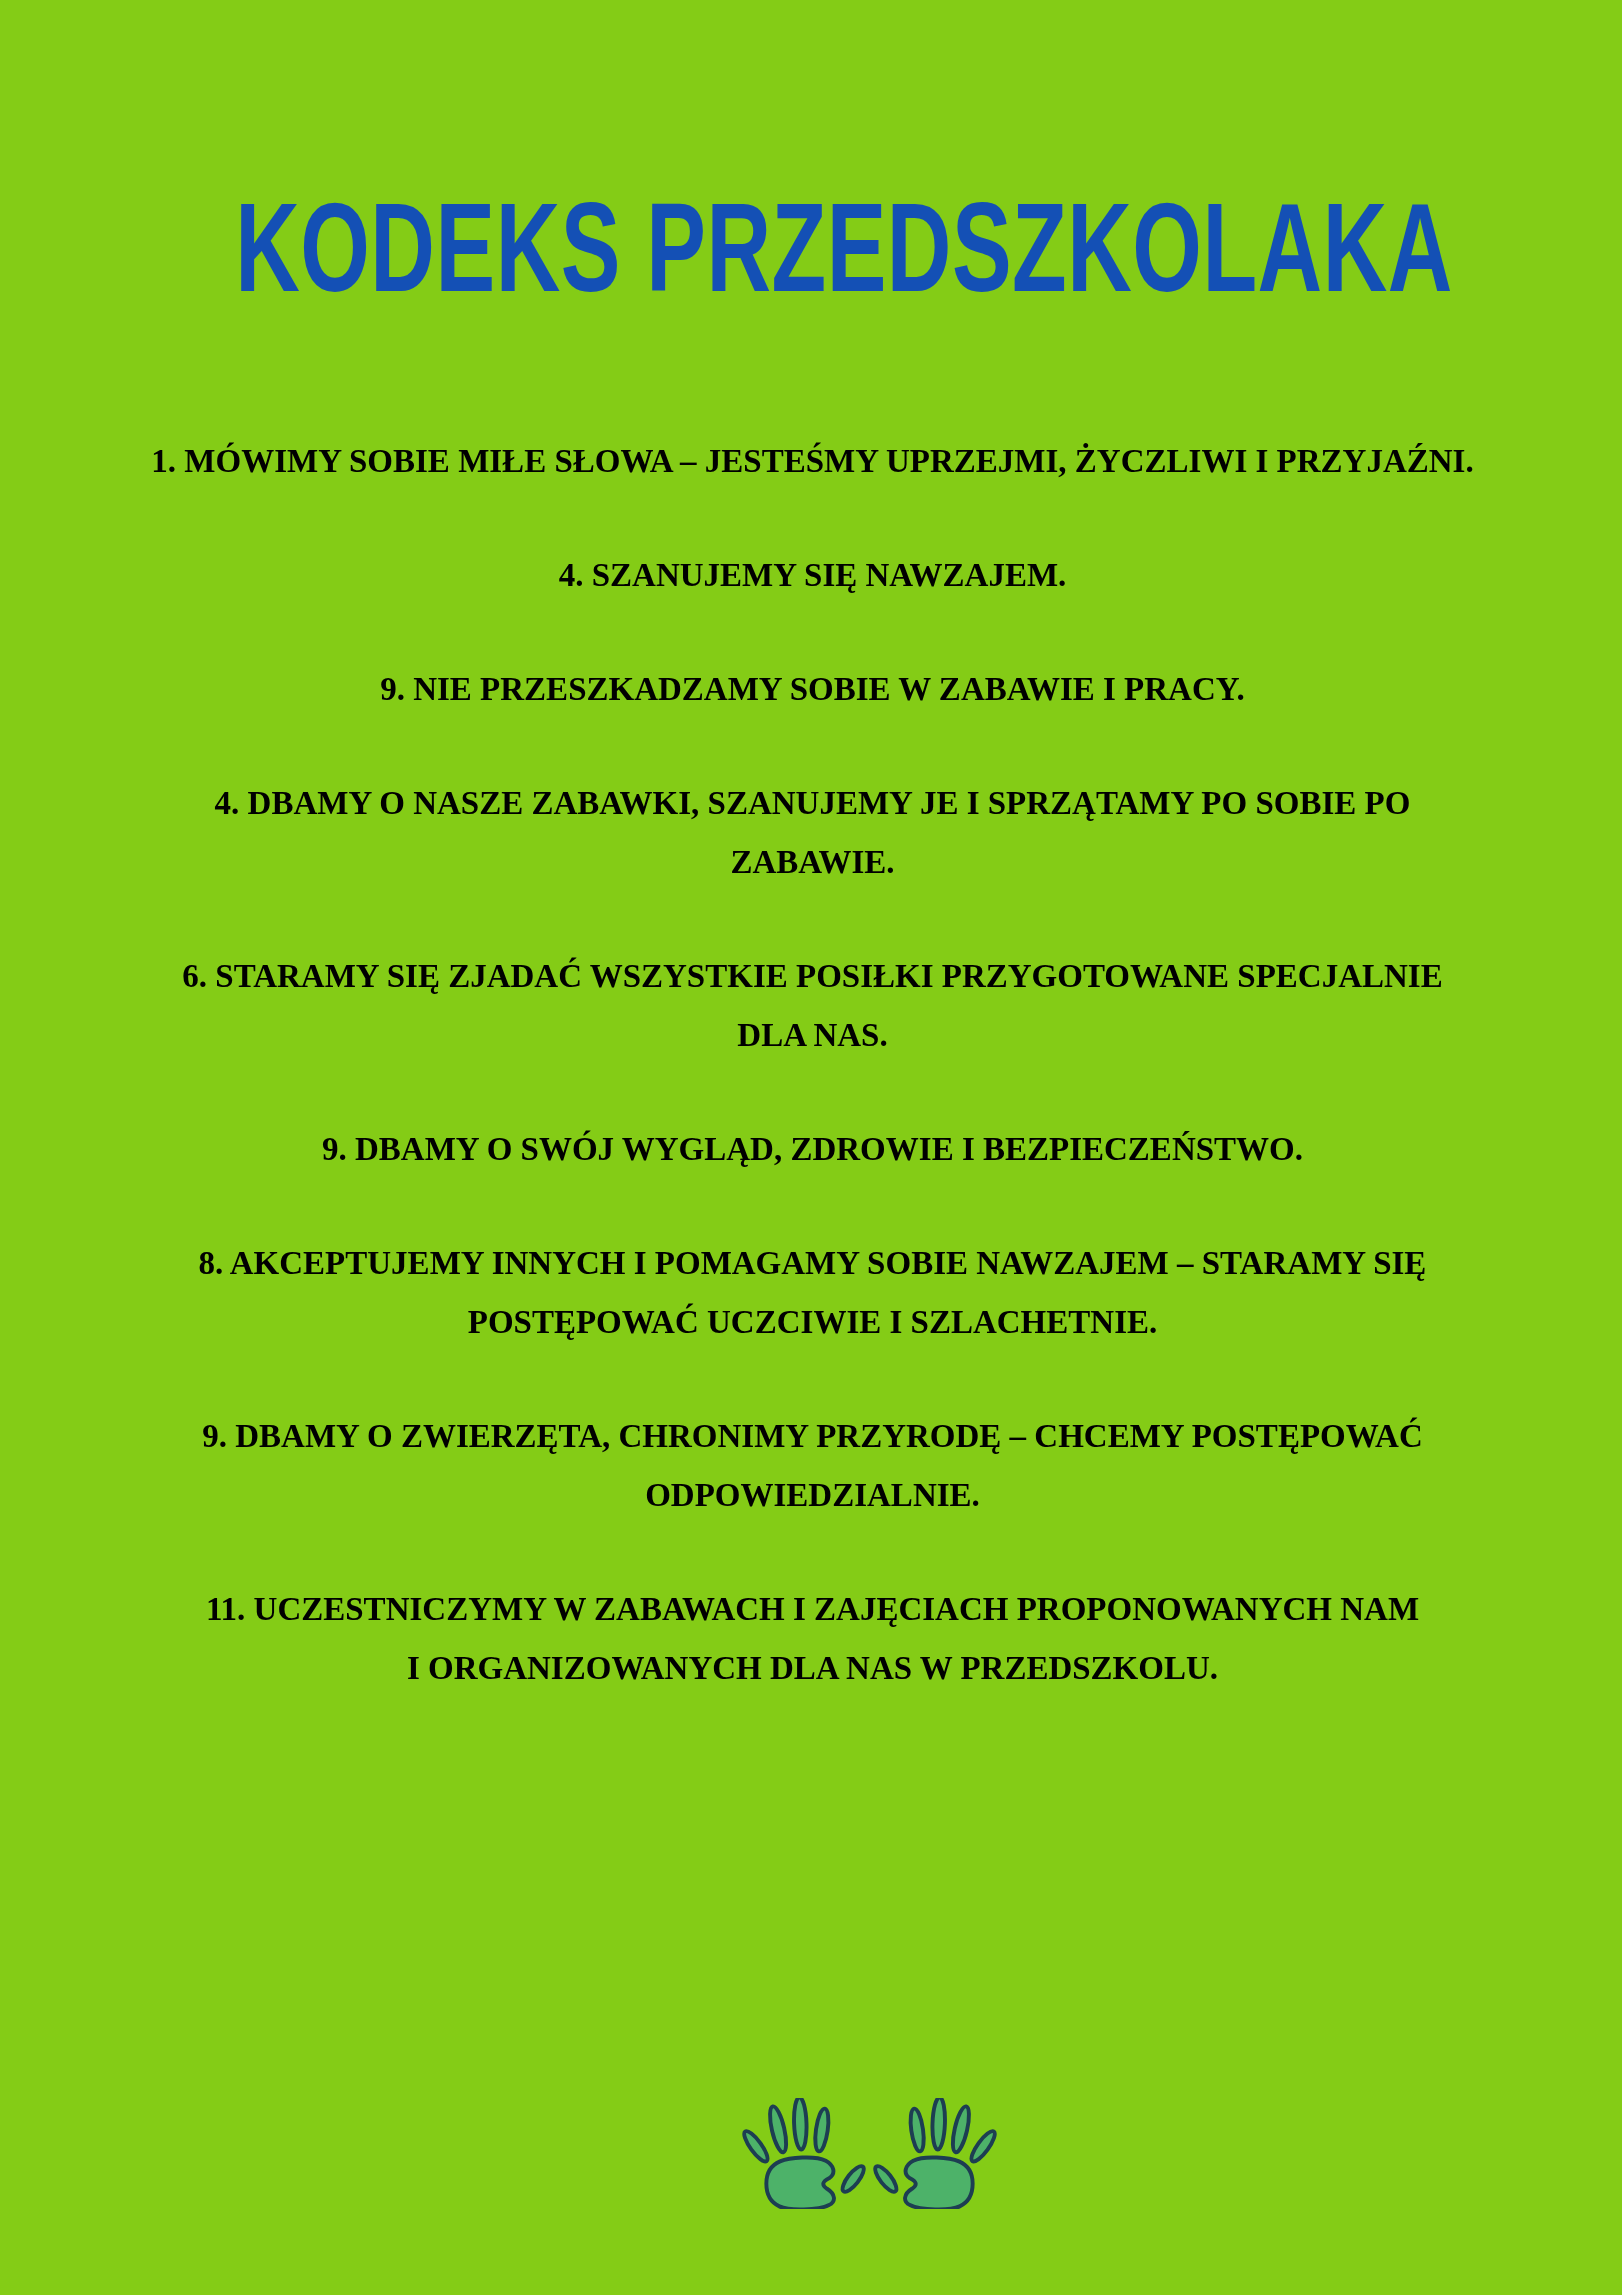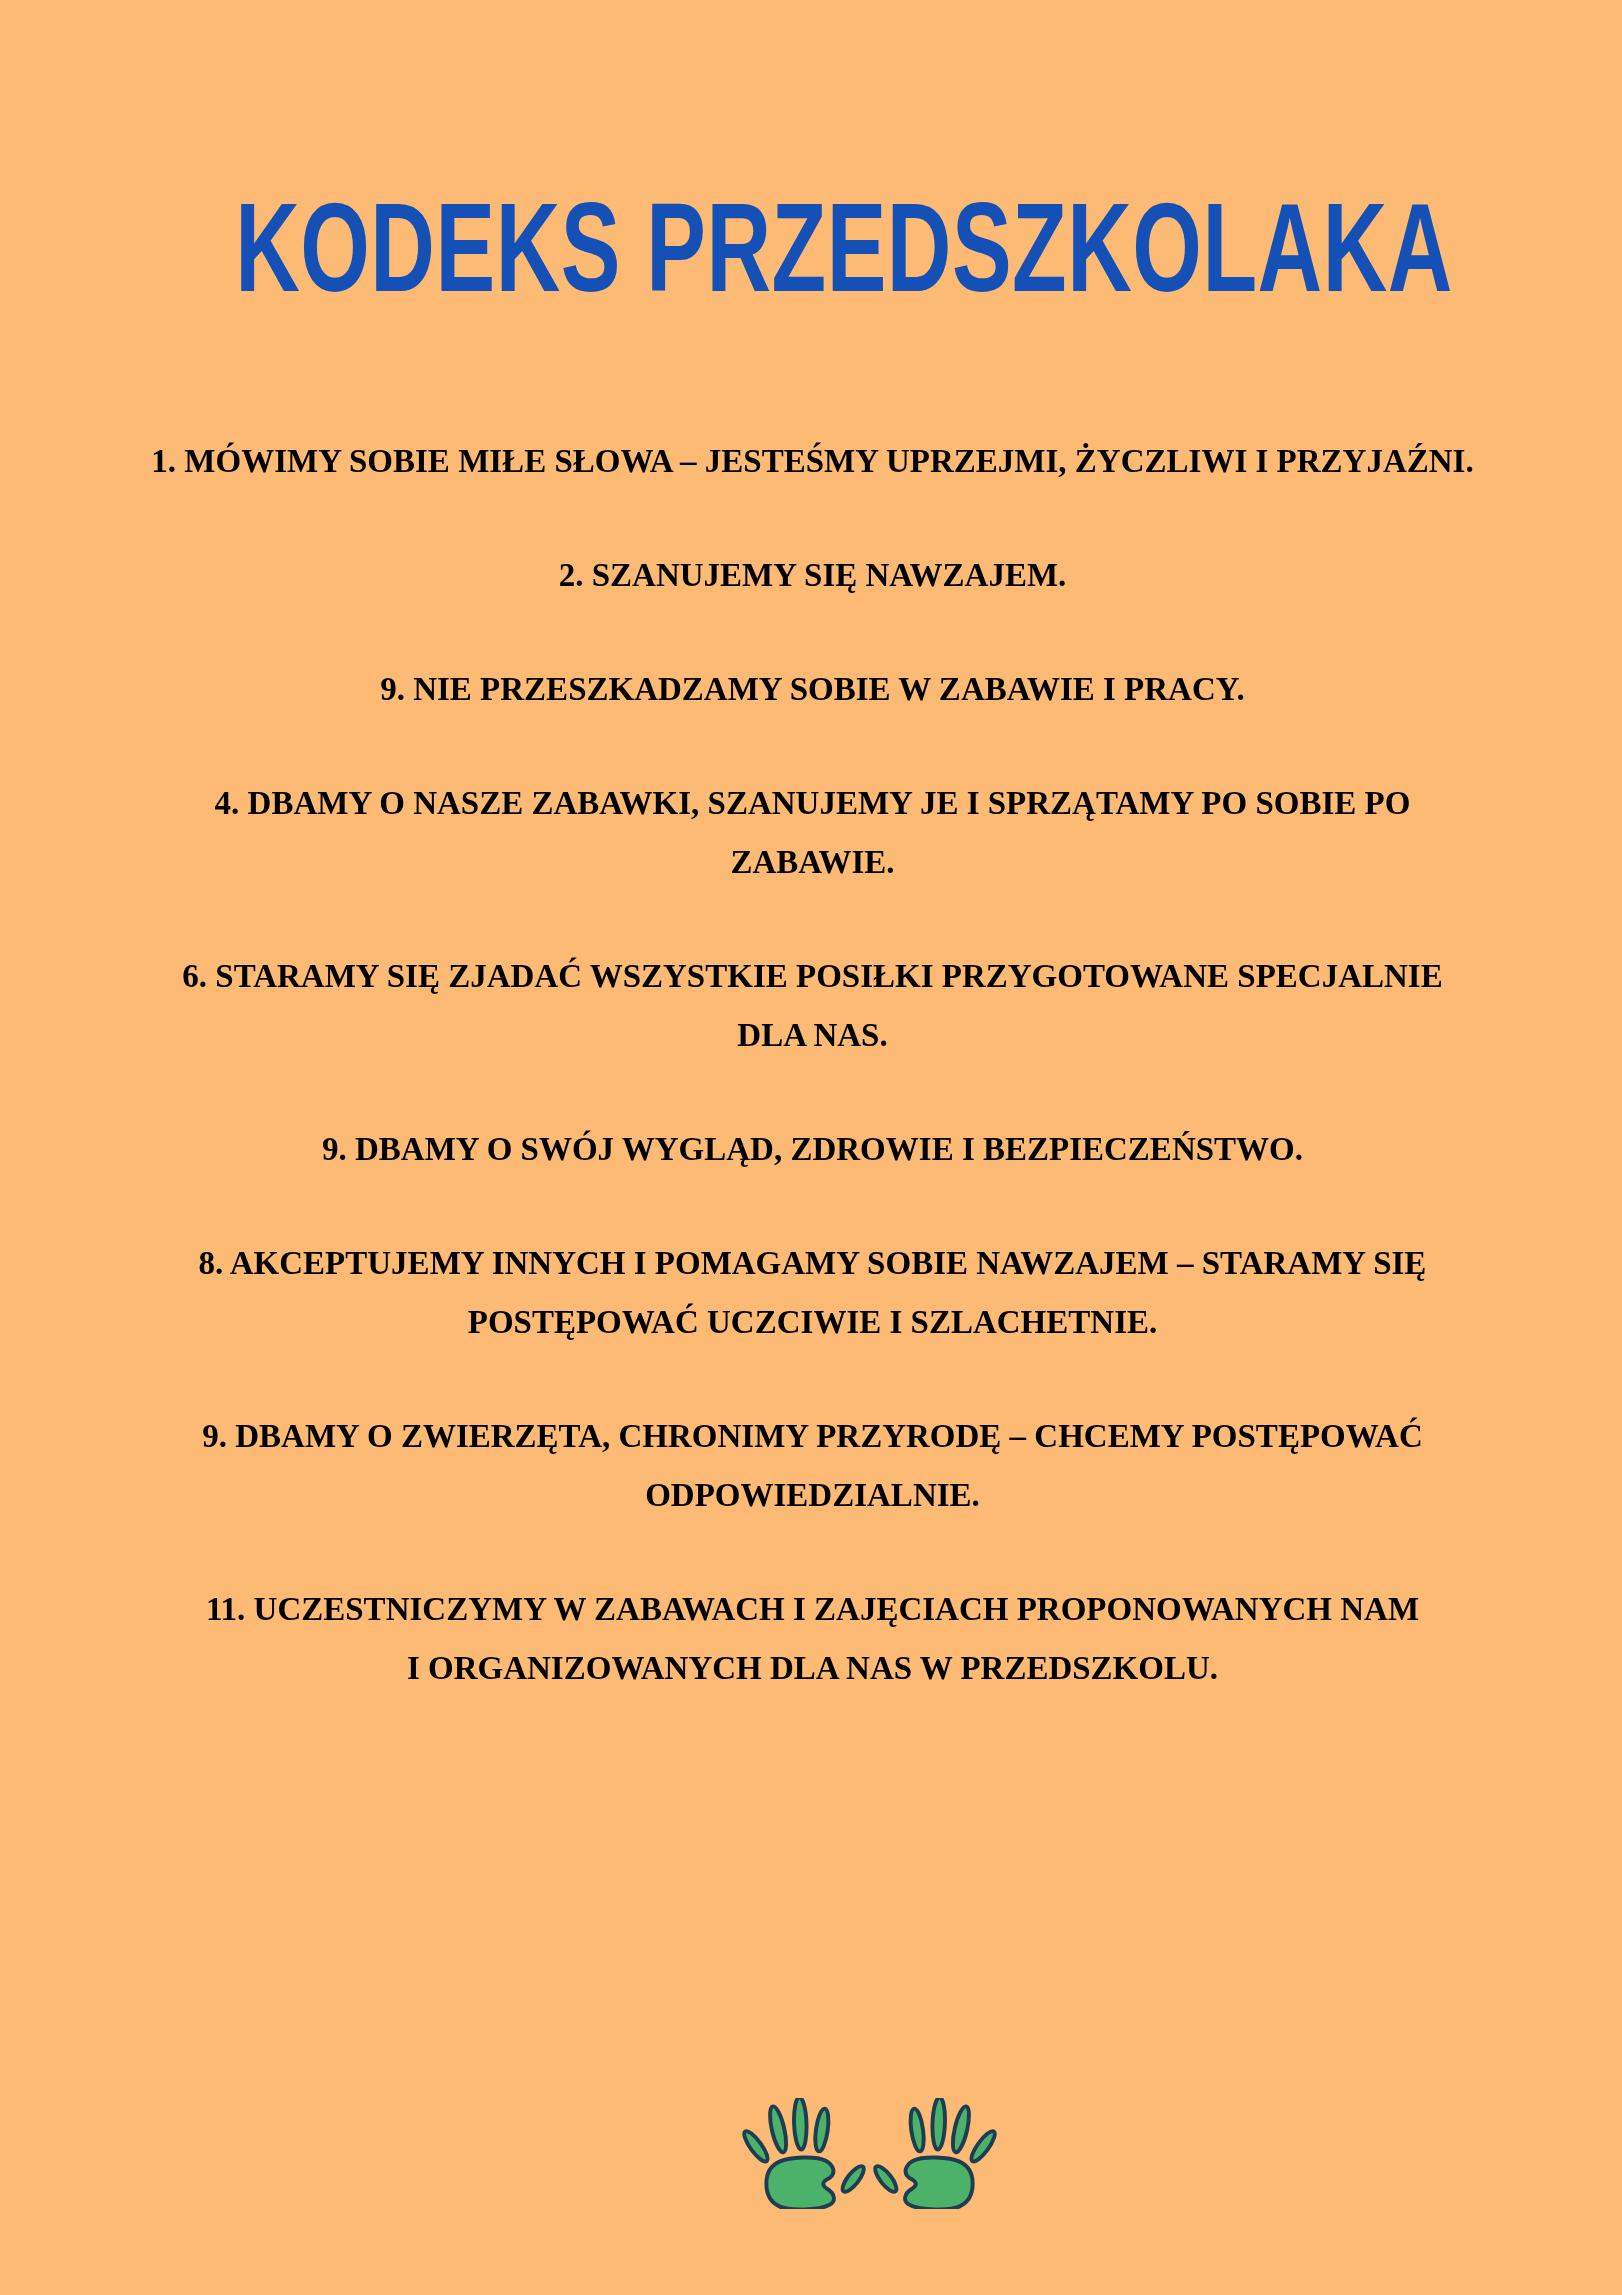--- a/index.html
+++ b/index.html
@@ -4,21 +4,21 @@
 <style>
   html, body {
     margin: 0;
     padding: 0;
     background: #ffffff;
   }
   .page {
     position: relative;
     width: 1622px;
     height: 2295px;
-    background: #fdba74;
+    background: #84cc16;
     overflow: hidden;
     font-family: "Liberation Serif", "DejaVu Serif", serif;
   }
   .title {
     position: absolute;
     top: 185px;
     left: 0;
     width: 100%;
     margin: 0;
     text-align: center;
@@ -64,21 +64,21 @@
 </style>
 </head>
 <body>
 
 <div class="page">
 
   <h1 class="title">KODEKS PRZEDSZKOLAKA</h1>
 
   <div class="rules" id="rules">
       <p class="rule">1. MÓWIMY SOBIE MIŁE SŁOWA – JESTEŚMY UPRZEJMI, ŻYCZLIWI I PRZYJAŹNI.</p>
-      <p class="rule">2. SZANUJEMY SIĘ NAWZAJEM.</p>
+      <p class="rule">4. SZANUJEMY SIĘ NAWZAJEM.</p>
       <p class="rule">9. NIE PRZESZKADZAMY SOBIE W ZABAWIE I PRACY.</p>
       <p class="rule">4. DBAMY O NASZE ZABAWKI, SZANUJEMY JE I SPRZĄTAMY PO SOBIE PO<br>ZABAWIE.</p>
       <p class="rule">6. STARAMY SIĘ ZJADAĆ WSZYSTKIE POSIŁKI PRZYGOTOWANE SPECJALNIE<br>DLA NAS.</p>
       <p class="rule">9. DBAMY O SWÓJ WYGLĄD, ZDROWIE I BEZPIECZEŃSTWO.</p>
       <p class="rule">8. AKCEPTUJEMY INNYCH I POMAGAMY SOBIE NAWZAJEM – STARAMY SIĘ<br>POSTĘPOWAĆ UCZCIWIE I SZLACHETNIE.</p>
       <p class="rule">9. DBAMY O ZWIERZĘTA, CHRONIMY PRZYRODĘ – CHCEMY POSTĘPOWAĆ<br>ODPOWIEDZIALNIE.</p>
       <p class="rule">11. UCZESTNICZYMY W ZABAWACH I ZAJĘCIACH PROPONOWANYCH NAM<br>I ORGANIZOWANYCH DLA NAS W PRZEDSZKOLU.</p>
     </div>
 
   <div class="hands">

